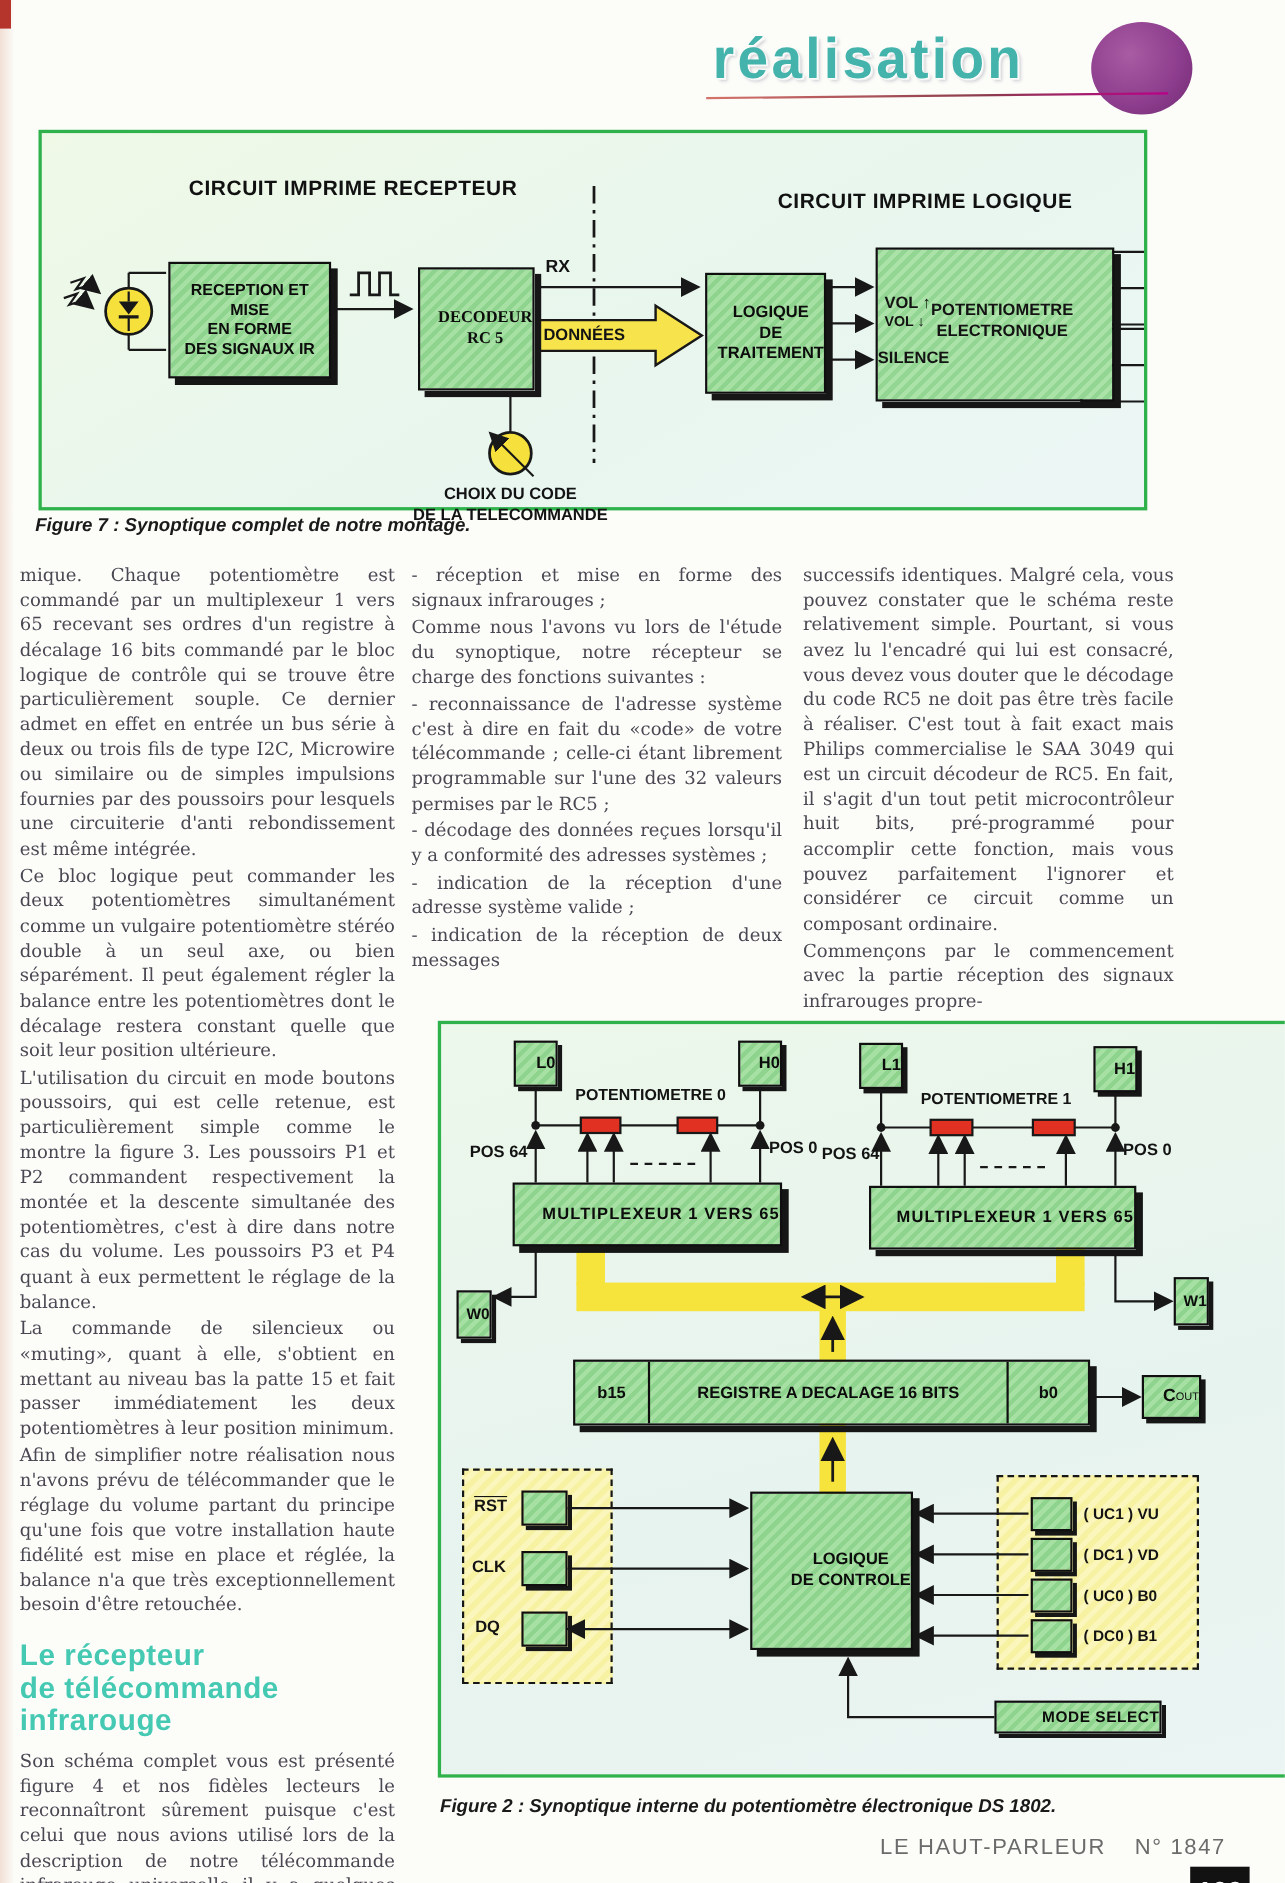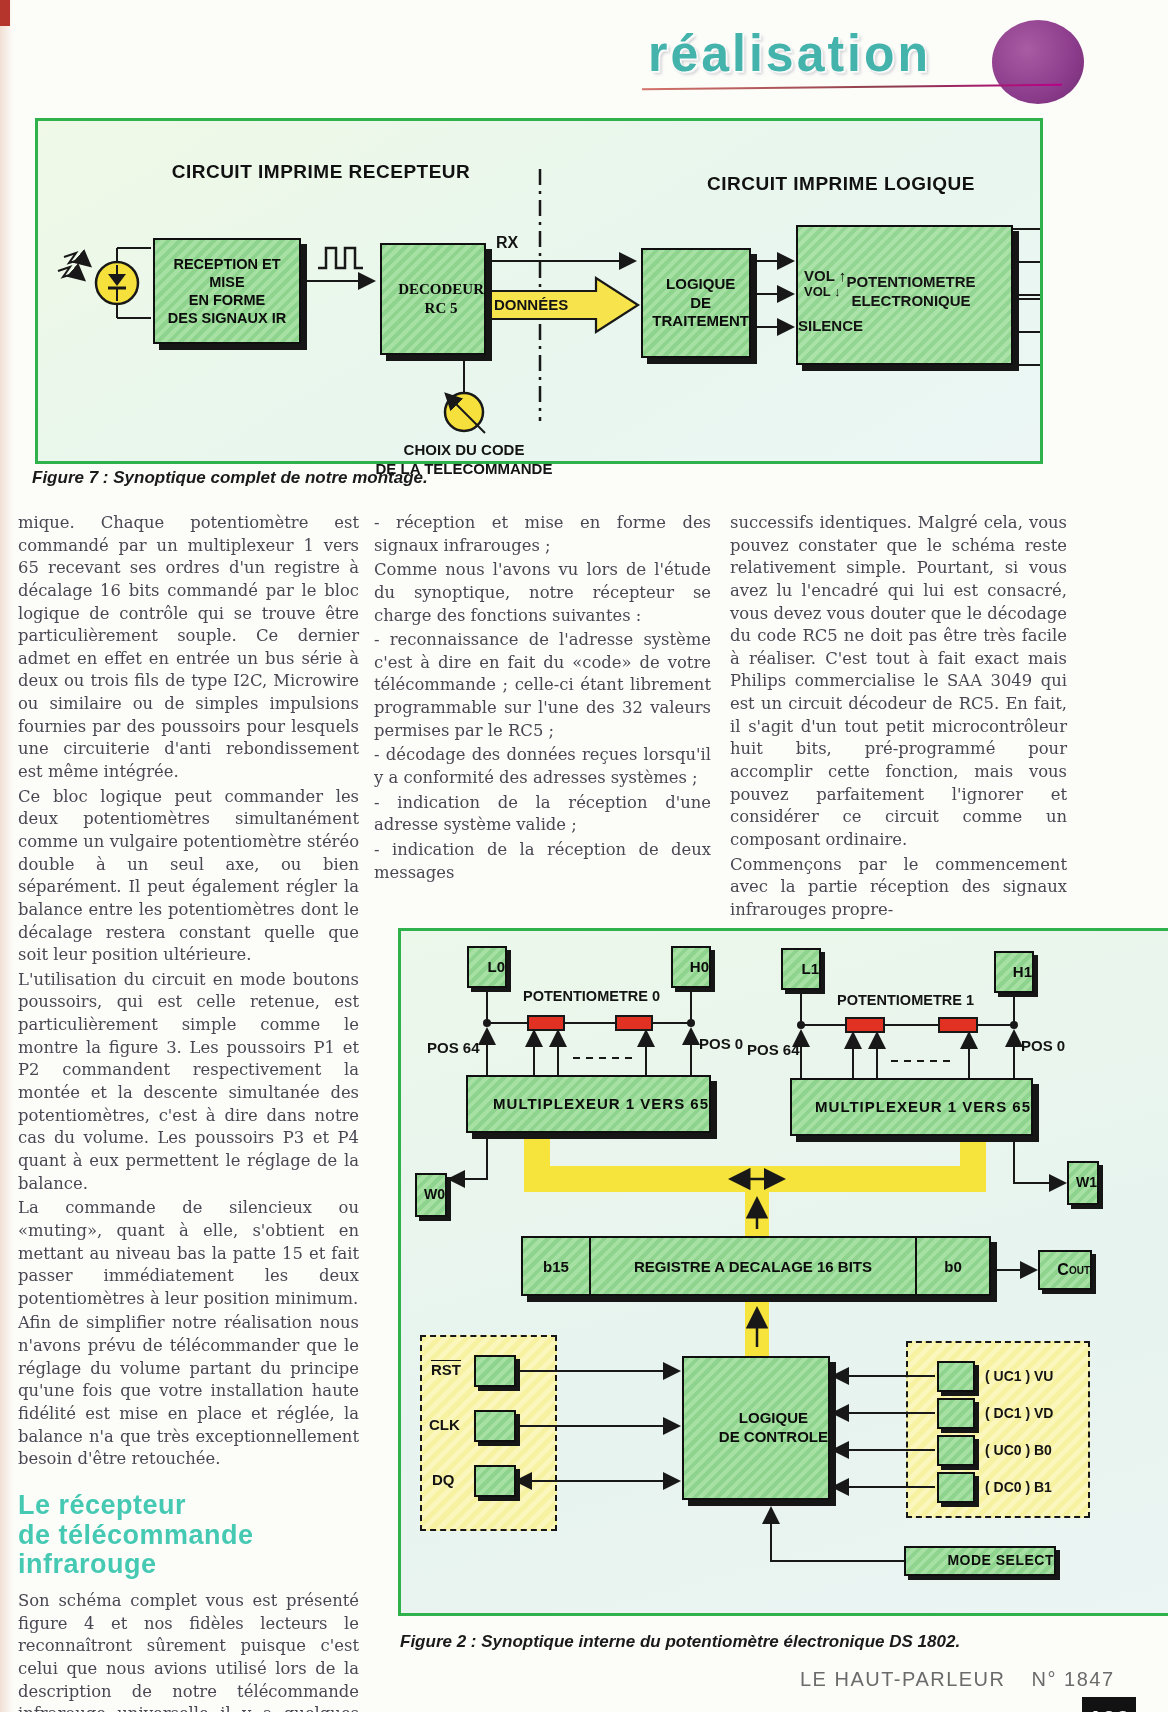--- a/index.html
+++ b/index.html
@@ -32,21 +32,21 @@
   .gblock{position:absolute;background:repeating-linear-gradient(135deg,#8fd48e 0 4px,#a7e0a3 4px 8px);
     border:2px solid #0f0f0f;box-shadow:6px 6px 0 #161616;display:flex;align-items:center;
     justify-content:flex-end;text-align:center;color:#0c0c0c;font-weight:bold;box-sizing:border-box;}
   .gblock span{white-space:pre-line;line-height:1.25;}
   .sm{box-shadow:4px 4px 0 #161616;font-size:15px;}
   .lbl{position:absolute;font-weight:bold;color:#131313;white-space:pre-line;line-height:1.25;}
   .dashbox{position:absolute;background:repeating-linear-gradient(135deg,#f7f1a2 0 5px,#fbf6bc 5px 10px);
     border:2.5px dashed #161616;box-sizing:border-box;}
   .cap{position:absolute;font-style:italic;font-weight:bold;font-size:17px;color:#1a1a1a;}
   .ov{text-decoration:overline;}
-  .cout sub{font-size:10px;font-weight:bold;}
+  .cout sub{font-size:10px;font-weight:normal;}
 
   
   .reg{display:flex;align-items:stretch;padding:0;}
   .reg .cell{display:flex;align-items:center;justify-content:center;}
   .reg .c1{width:66px;border-right:2px solid #0f0f0f;}
   .reg .c2{flex:1;}
   .reg .c3{width:72px;border-left:2px solid #0f0f0f;}
 
   
   .col{position:absolute;top:512px;font-family:"DejaVu Serif",serif;font-size:16.4px;

